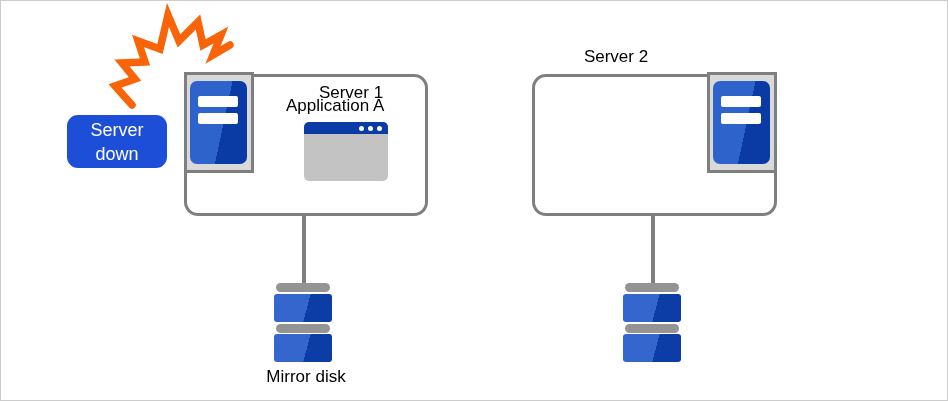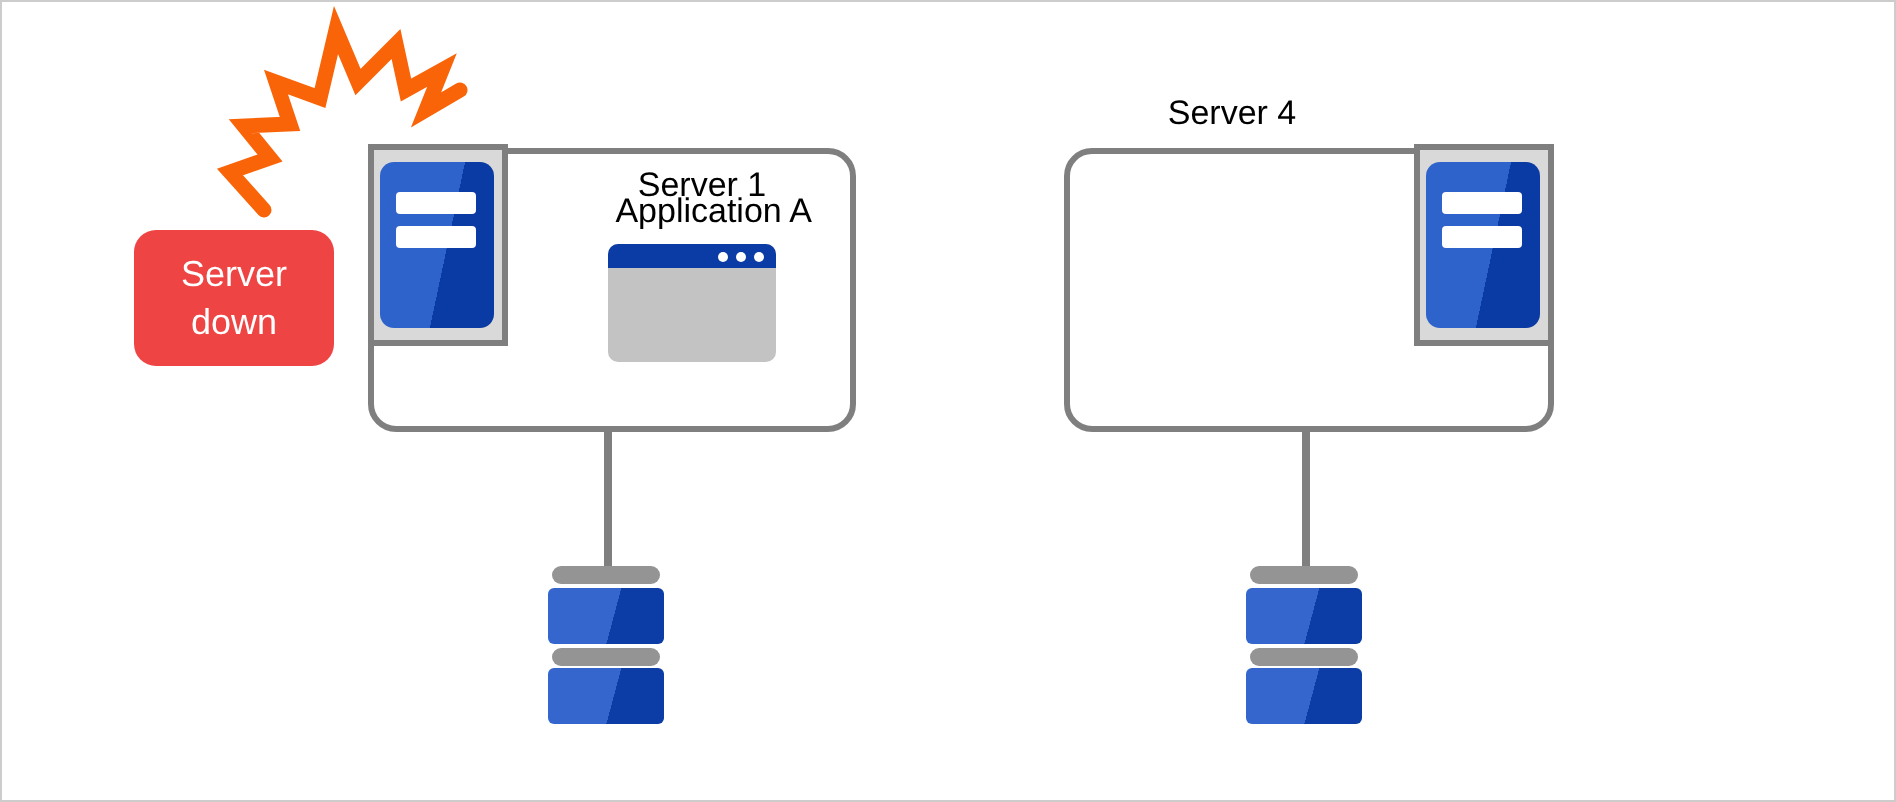--- a/index.html
+++ b/index.html
@@ -13,22 +13,22 @@
     color:#000000;
     overflow:hidden;
   }
 
   
   .burst-svg { position:absolute; left:103px; top:2px; width:135px; height:110px; }
 
   
   .callout {
     position:absolute; left:66px; top:114px;
-    width:100px; height:68px;
-    background:#ef4444;
+    width:100px; height:53px;
+    background:#1d4ed8;
     border-radius:11px;
     color:#ffffff;
     display:flex; align-items:center; justify-content:center;
     text-align:center;
     font-size:18px; line-height:24px;
     white-space:pre-line;
   }
 
   
   .server-box {
@@ -68,21 +68,21 @@
   
   .server-label {
     position:absolute; top:46px; width:110px;
     text-align:center; font-size:17px; line-height:20px;
   }
   .server-label.l1 { left:295px;margin-top:36px; }
   .server-label.l2 { left:560px; }
 
   .app-label {
     position:absolute; left:285px; top:95px; width:120px;
-    text-align:right; font-size:17px; line-height:20px;
+    text-align:left; font-size:17px; line-height:20px;
   }
 
   
   .window {
     position:absolute; left:303px; top:121px;
     width:84px; height:59px;
     background:#c3c3c3;
     border-radius:5px;
   }
   .window .titlebar {
@@ -152,29 +152,30 @@
       <div class="dot"></div>
     </div>
   </div>
   <div class="connector c1"></div>
   <div class="disk d1">
     <div class="bar t"></div>
     <div class="platter u"></div>
     <div class="bar m"></div>
     <div class="platter v"></div>
   </div>
+  <div class="disk-label">Mirror disk</div>
 
   <div class="server-box s2"></div>
   <div class="icon-panel p2">
     <div class="tower">
       <div class="slot a"></div>
       <div class="slot b"></div>
     </div>
   </div>
-  <div class="server-label l2">Server 4</div>
+  <div class="server-label l2">Server 2</div>
   <div class="connector c2"></div>
   <div class="disk d2">
     <div class="bar t"></div>
     <div class="platter u"></div>
     <div class="bar m"></div>
     <div class="platter v"></div>
   </div>
 
 </div>
 

